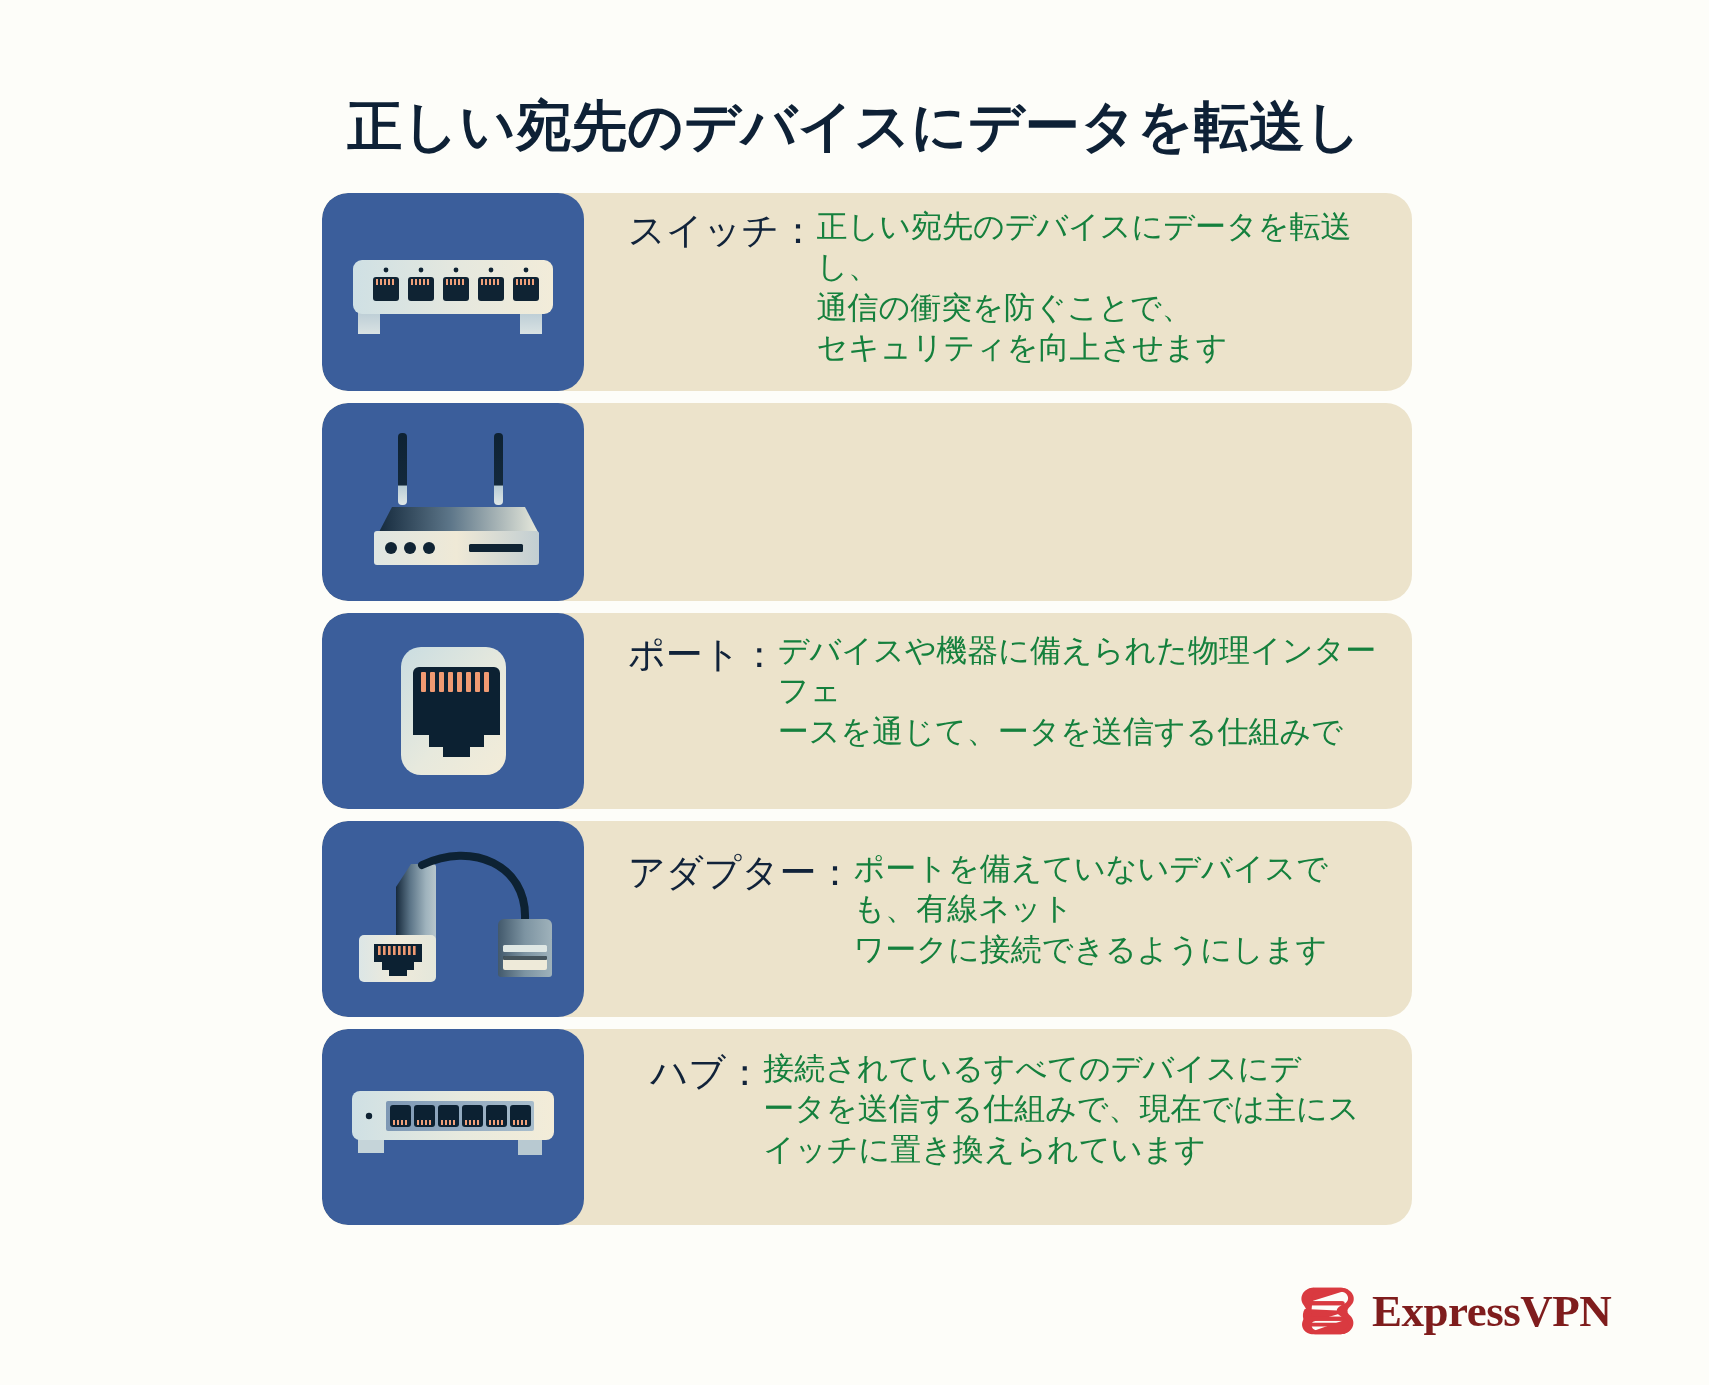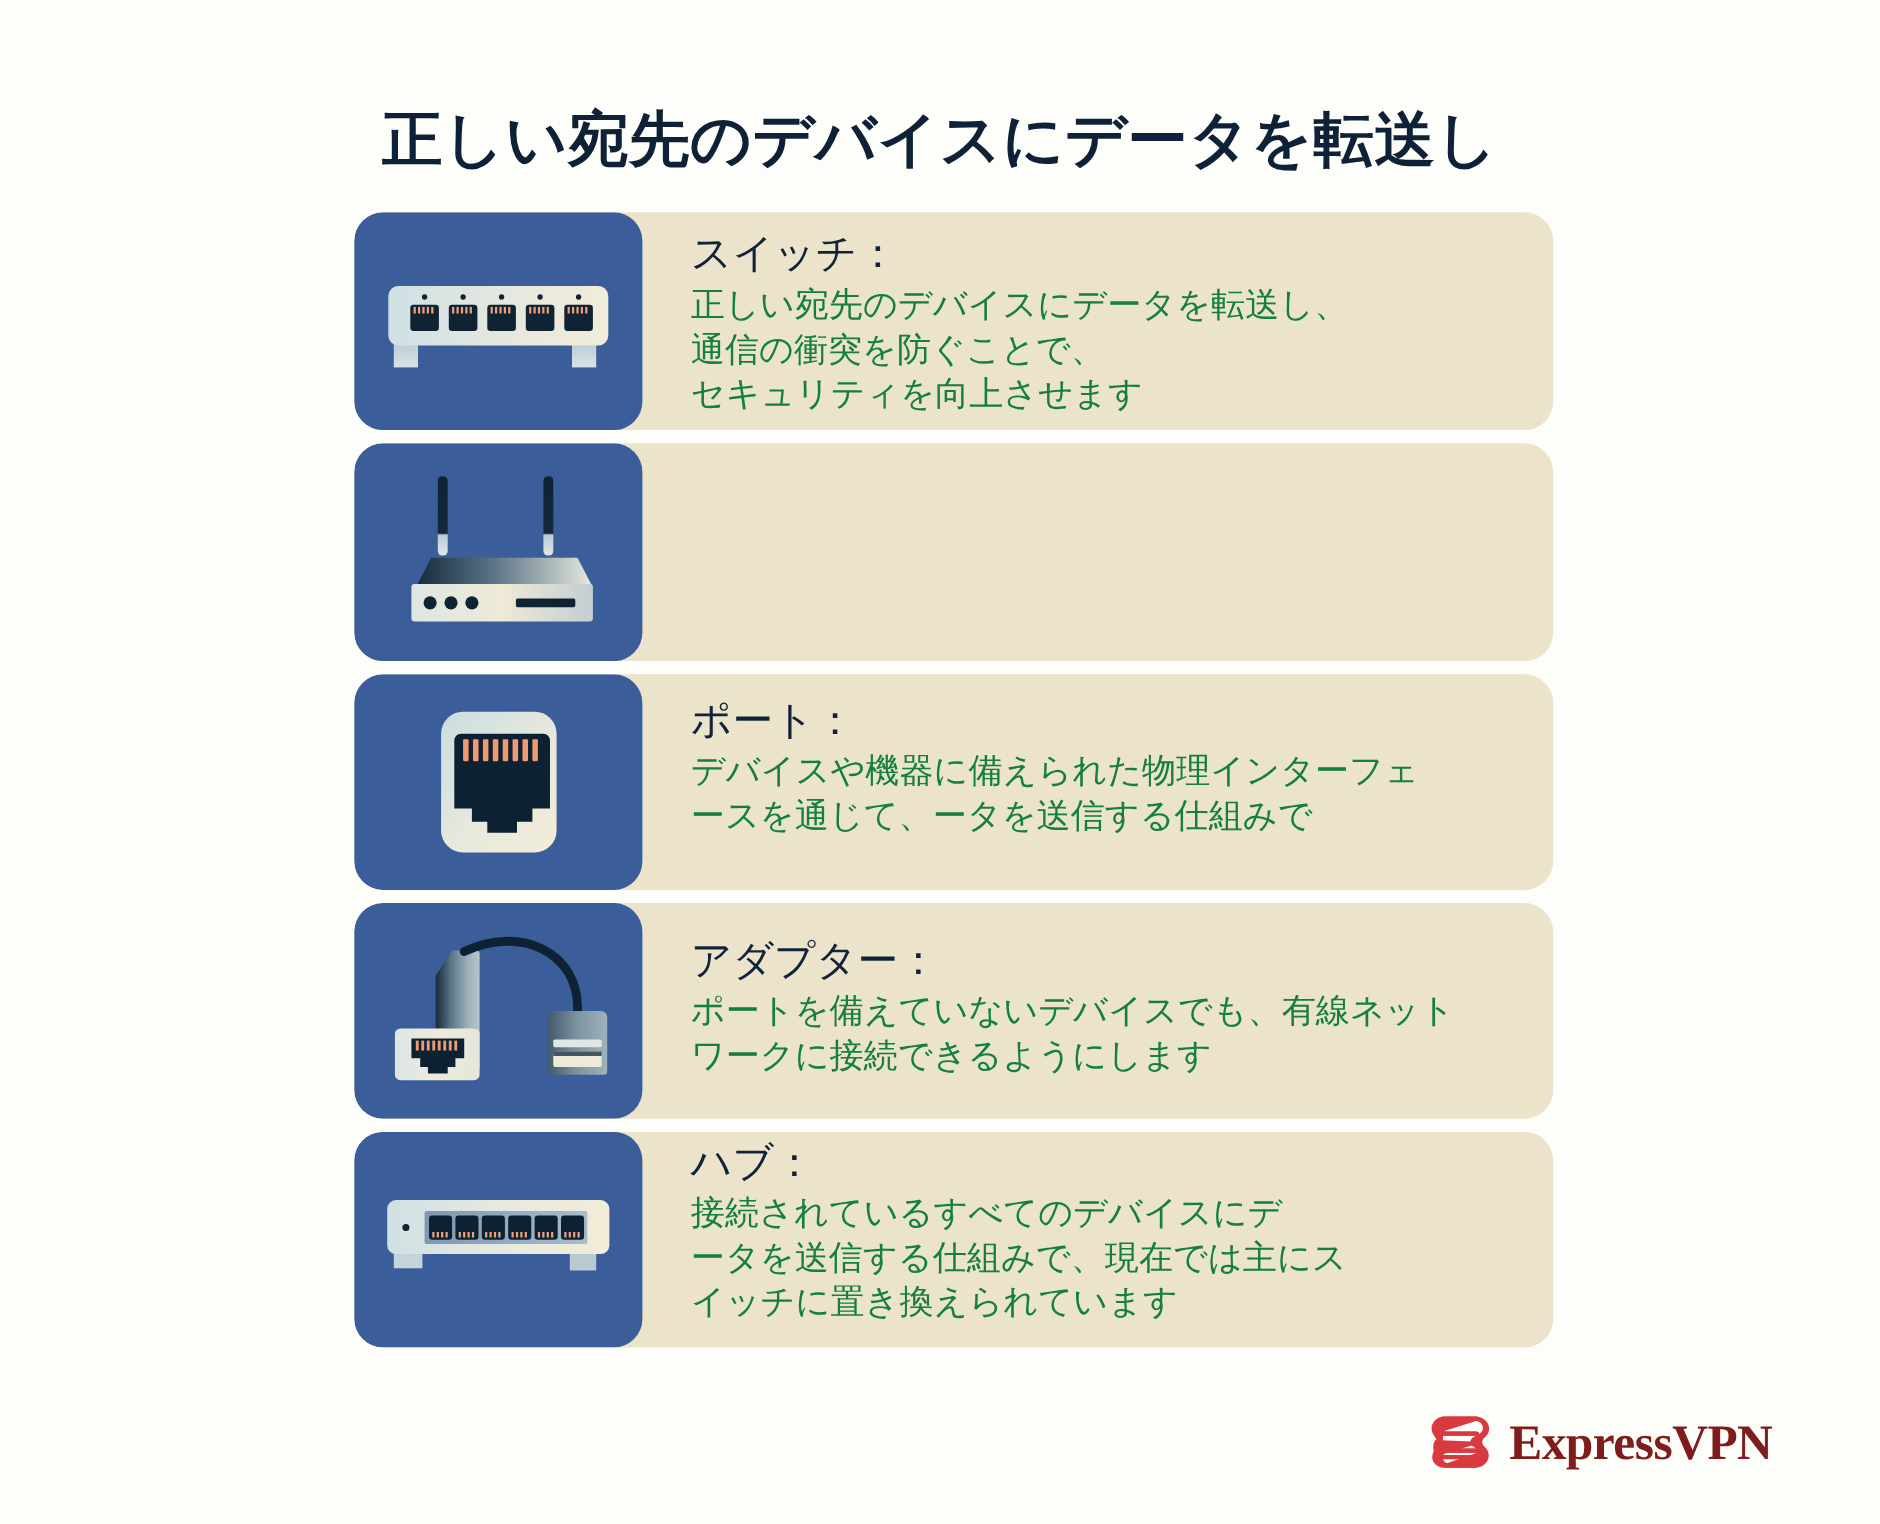--- a/index.html
+++ b/index.html
@@ -67,22 +67,23 @@
     background: #3b5e9b;
     border-radius: 26px;
     overflow: hidden;
   }
   .icon-tile svg { display: block; width: 100%; height: 100%; }
 
   .card-body {
     flex: 1 1 auto;
     padding: 18px 30px 10px 44px;
     display: flex;
-    flex-direction: column;
-    justify-content: flex-start;
+    flex-direction: row;
+    justify-content: center;
+    font-family: Liberation Serif, serif;
   }
   .card-heading {
     font-size: 37px;
     line-height: 1.28;
     font-weight: 400;
     color: #11233a;
     margin: 0 0 3px 0;
     white-space: nowrap;
   }
   .card-text {
@@ -90,21 +91,21 @@
     line-height: 1.30;
     font-weight: 400;
     color: #15803d;
     margin: 0;
     white-space: pre-line;
   }
   .card.c0 .card-body { padding-top: 14px; }
   .card.c1 .card-body { padding-top: 18px; }
   .card.c2 .card-body { }
   .card.c3 .card-body { padding-top: 28px; }
-  .card.c4 .card-body { padding-top: 4px; }
+  .card.c4 .card-body { padding-top: 20px; }
 
   
   .logo {
     position: absolute;
     left: 1298px;
     top: 1280px;
     display: flex;
     align-items: center;
     gap: 12px;
   }

